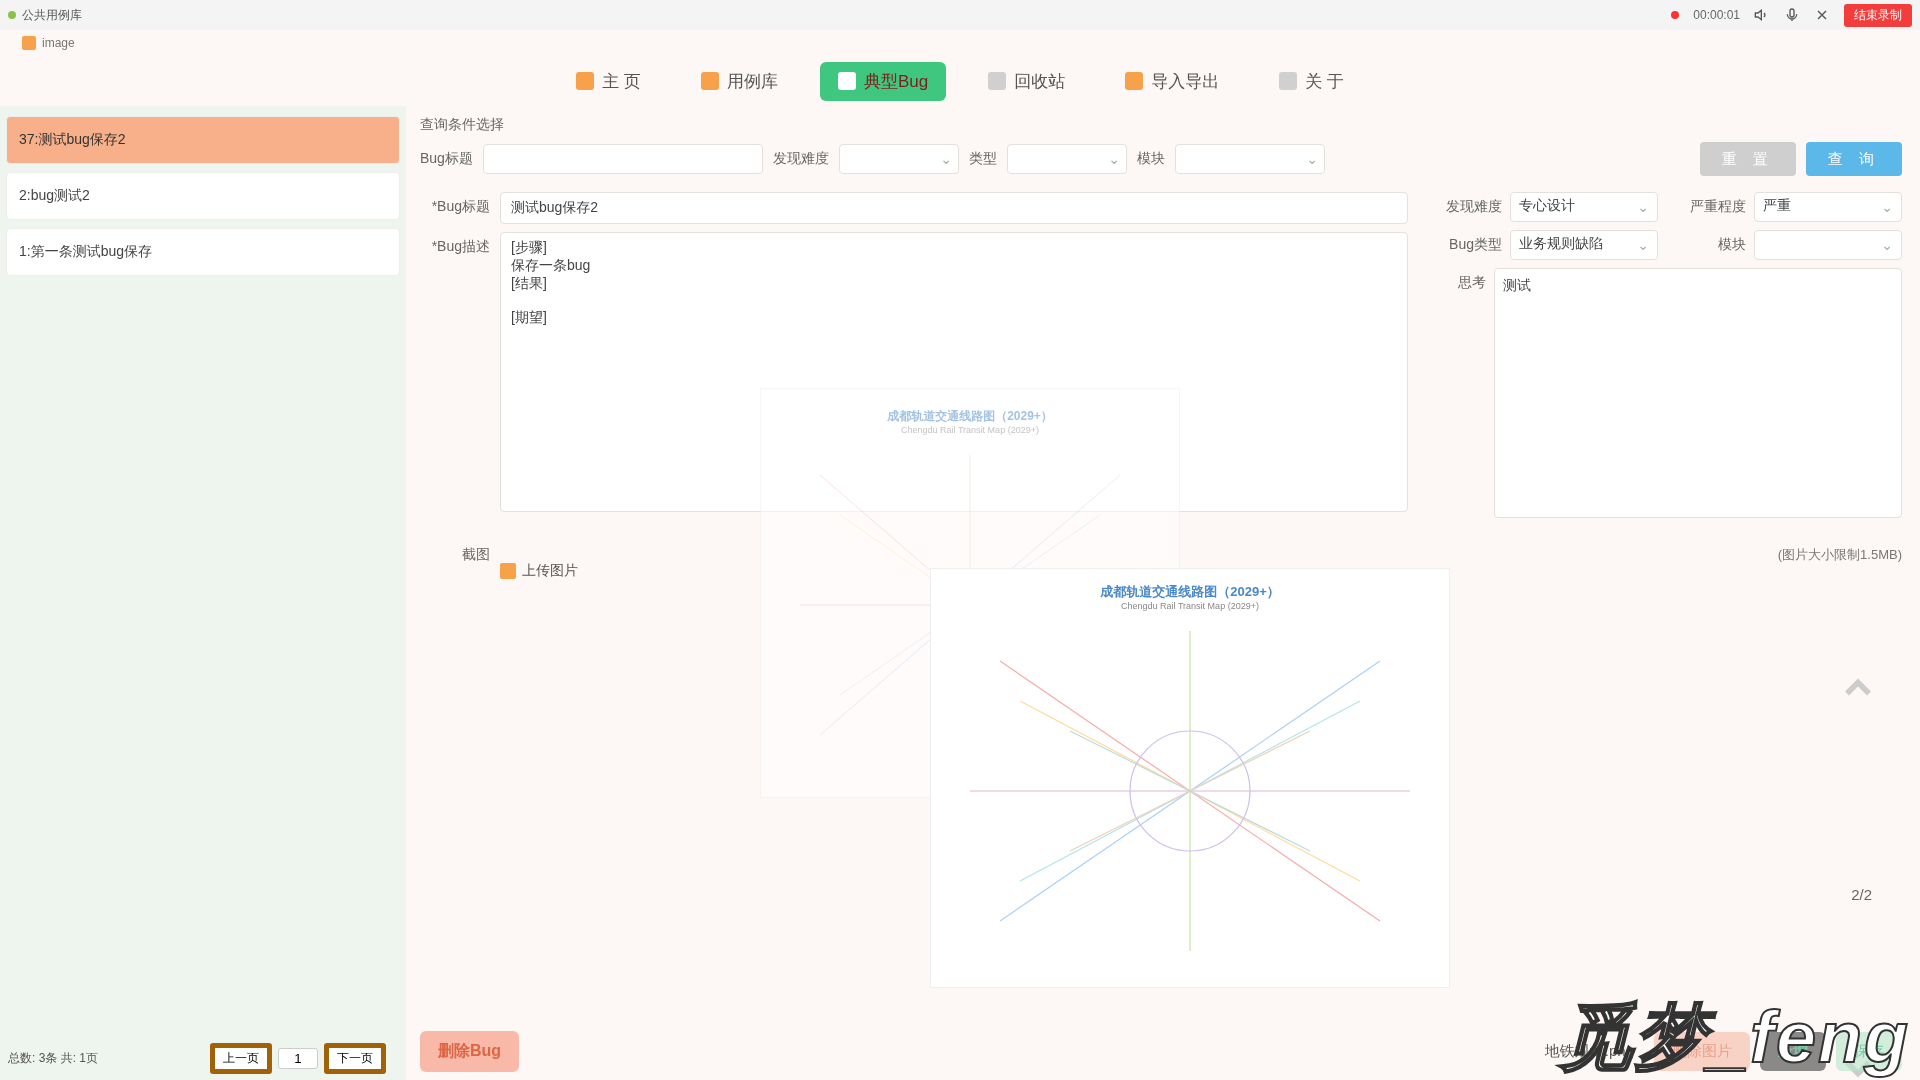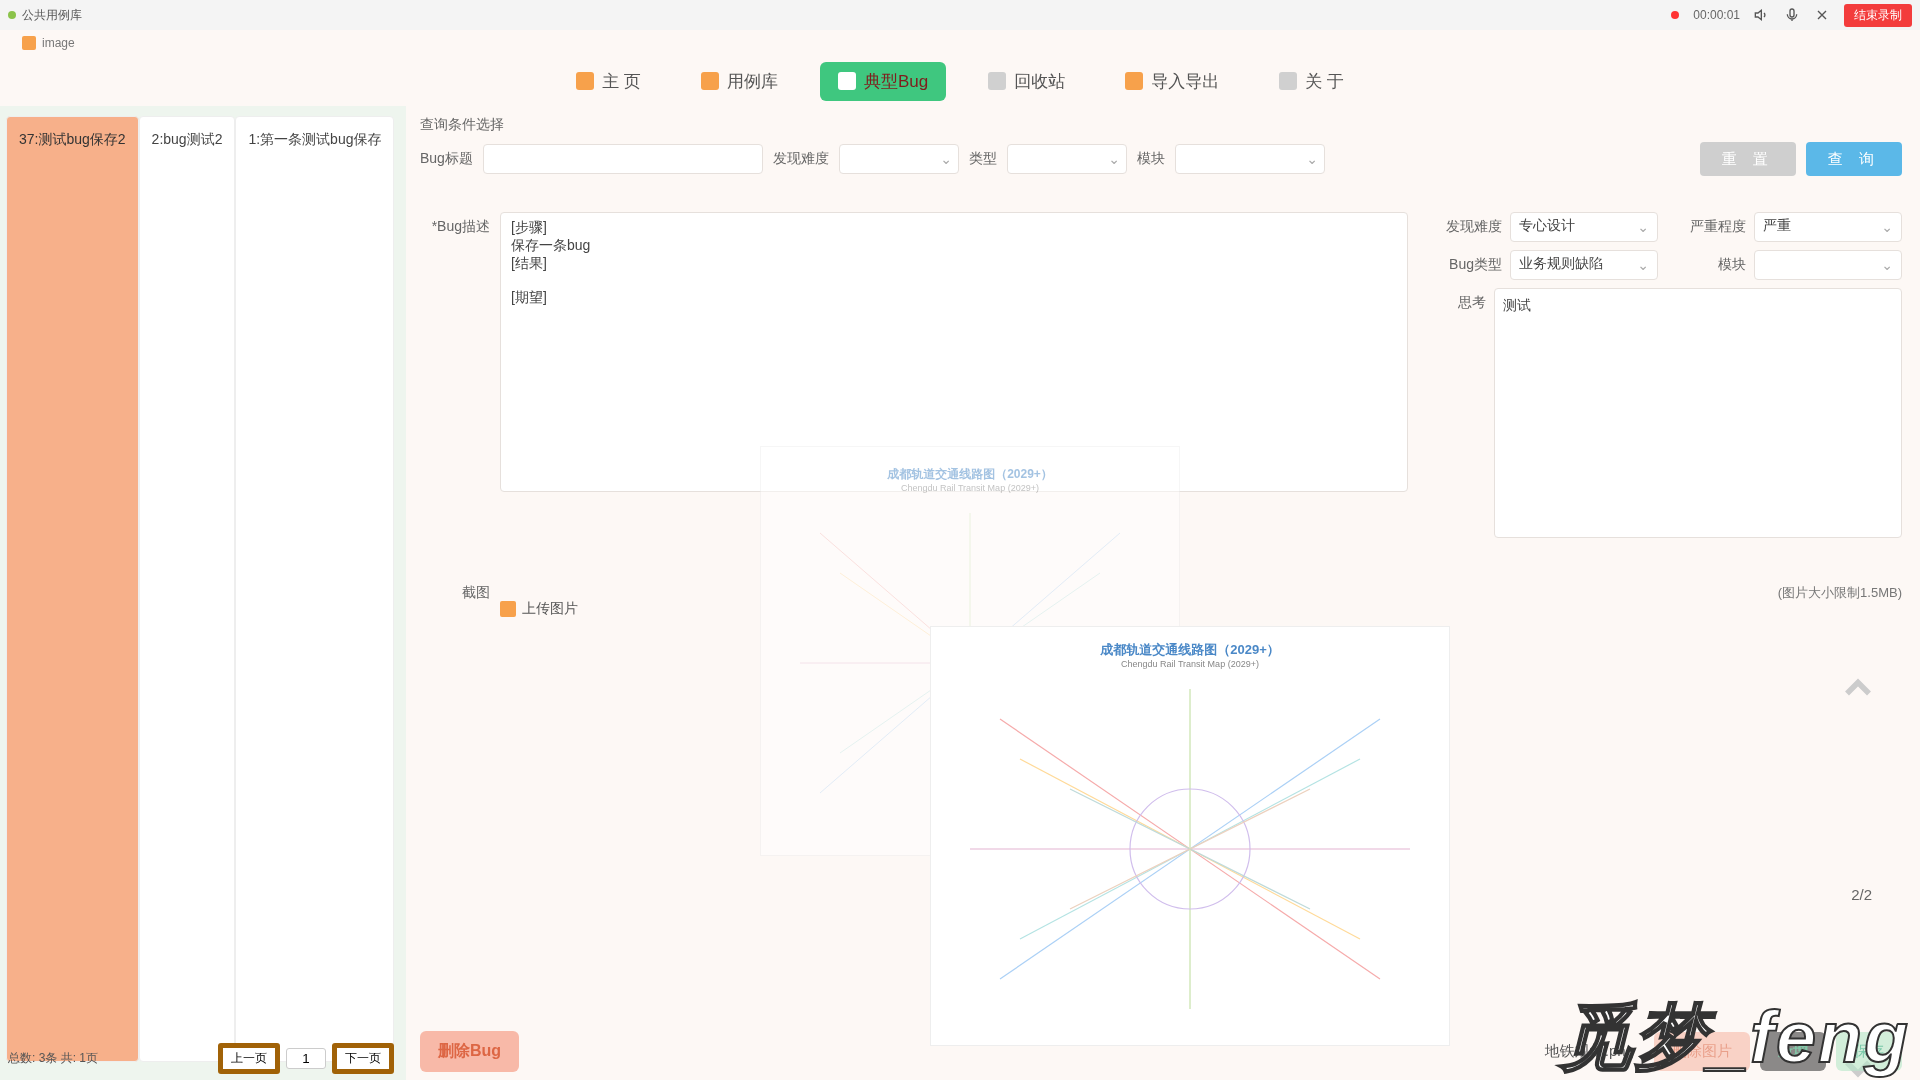--- a/index.html
+++ b/index.html
@@ -17,29 +17,29 @@
 .subbar .img-icon { width: 14px; height: 14px; background: #f7a14b; border-radius: 2px; }
 
 .topnav { height: 50px; display: flex; align-items: center; justify-content: center; gap: 24px; }
 .topnav .navitem { display: flex; align-items: center; gap: 8px; padding: 8px 18px; border-radius: 6px; font-size: 17px; color: #555; cursor: pointer; }
 .topnav .navitem.active { background: #3fc77f; color: #7f1d1d; }
 .topnav .nav-ico { width: 18px; height: 18px; border-radius: 3px; }
 .ico-home { background: #f7a14b; } .ico-lib { background: #f7a14b; } .ico-bug { background: #fff; } .ico-trash { background: #d0d0d0; } .ico-io { background: #f7a14b; } .ico-about { background: #d0d0d0; }
 
 .main { display: flex; height: calc(100% - 106px); }
 
-.sidebar { width: 406px; background: #eef5ee; padding: 10px 6px; display: flex; flex-direction: row; position: relative; }
+.sidebar { width: 406px; background: #eef5ee; padding: 10px 6px; display: flex; flex-direction: column; position: relative; }
 .sidebar .listitem { padding: 14px 12px; margin-bottom: 8px; background: #fff; border-radius: 4px; font-size: 14px; color: #444; cursor: pointer; border: 1px solid #eee; }
 .sidebar .listitem.active { background: #f7b08a; color: #333; }
-.sidebar .pager { position: absolute; bottom: 6px; left: 8px; right: 12px; display: flex; align-items: center; font-size: 12px; color: #555; gap: 6px; }
+.sidebar .pager { position: absolute; bottom: 6px; left: 8px; right: 20px; display: flex; align-items: center; font-size: 12px; color: #555; gap: 6px; }
 .sidebar .pager .spacer { flex: 1; }
 .sidebar .pager button { font-size: 12px; padding: 2px 8px; border: 5px solid #a16207; background: #fff; border-radius: 3px; cursor: pointer; }
 .sidebar .pager input { width: 40px; text-align: center; border: 1px solid #ccc; border-radius: 3px; padding: 2px; }
 
-.content { flex: 1; padding: 10px 18px 20px 14px; display: flex; flex-direction: column; position: relative; overflow: hidden; gap: 20px; }
+.content { flex: 1; padding: 10px 18px 20px 14px; display: flex; flex-direction: column; position: relative; overflow: hidden; }
 
 .filterbar .hdr { font-size: 14px; color: #666; margin-bottom: 8px; }
 .filterbar .row { display: flex; align-items: center; gap: 10px; }
 .filterbar label { font-size: 14px; color: #666; }
 .filterbar input, .filterbar .sel { border: 1px solid #e6e0dc; background: #fff; border-radius: 4px; height: 30px; padding: 0 8px; font-size: 13px; }
 .sel { position: relative; display: inline-flex; align-items: center; }
 .sel::after { content: "⌄"; position: absolute; right: 6px; color: #aaa; font-size: 14px; }
 .filterbar .btn { height: 34px; padding: 0 22px; border: none; border-radius: 4px; font-size: 15px; letter-spacing: 6px; cursor: pointer; color: #fff; }
 .btn-reset { background: #cfcfcf; } .btn-search { background: #5bb8e8; }
 
@@ -173,20 +173,24 @@
           </span>
         <span style="flex:1"></span>
         <button class="btn btn-reset">重 置</button>
         <button class="btn btn-search">查 询</button>
       </div>
     </div>
 
     <div class="formarea">
       <div class="formleft">
         <div class="frow">
+          <div class="flabel">*Bug标题</div>
+          <div class="finput">测试bug保存2</div>
+        </div>
+        <div class="frow">
           <div class="flabel">*Bug描述</div>
           <div class="finput fdesc">[步骤]
 保存一条bug
 [结果]
 
 [期望]</div>
         </div>
       </div>
       <div class="formright">
         <div class="rgrid">

